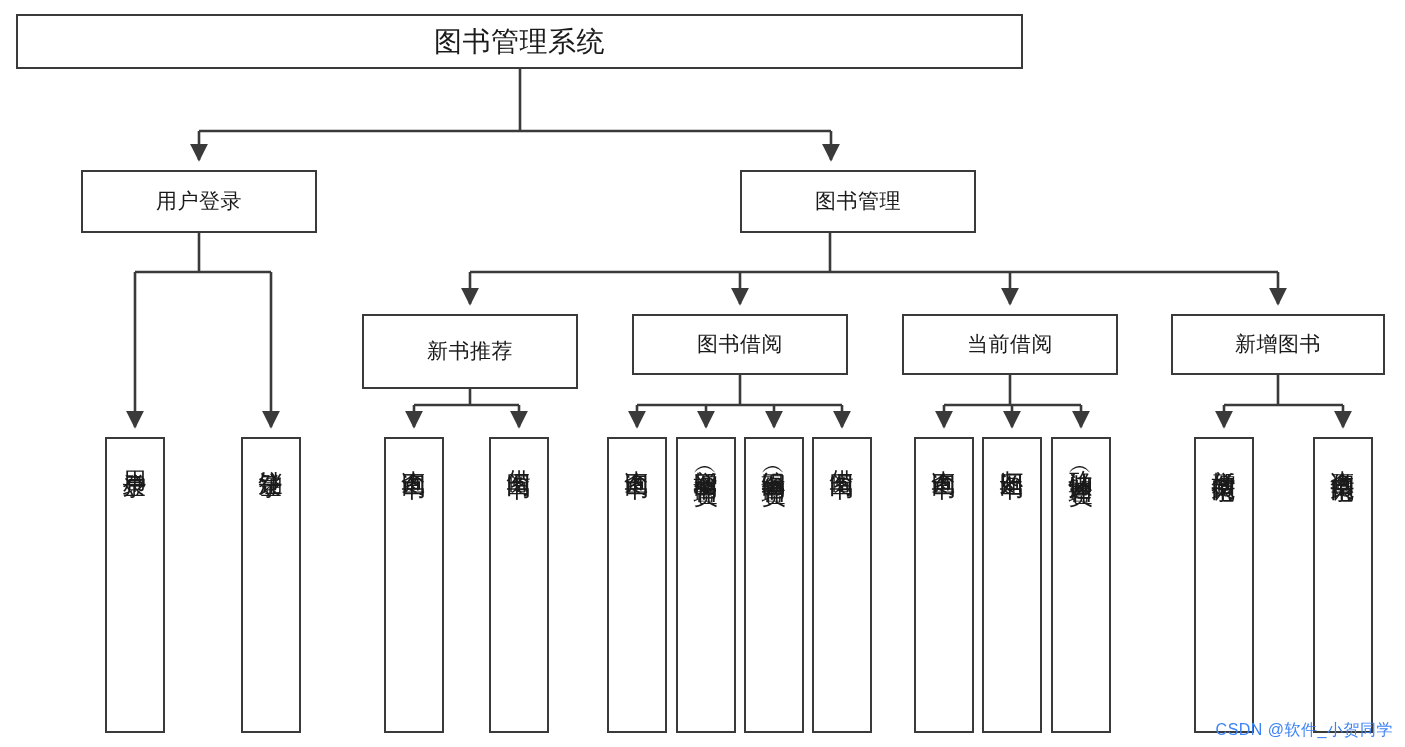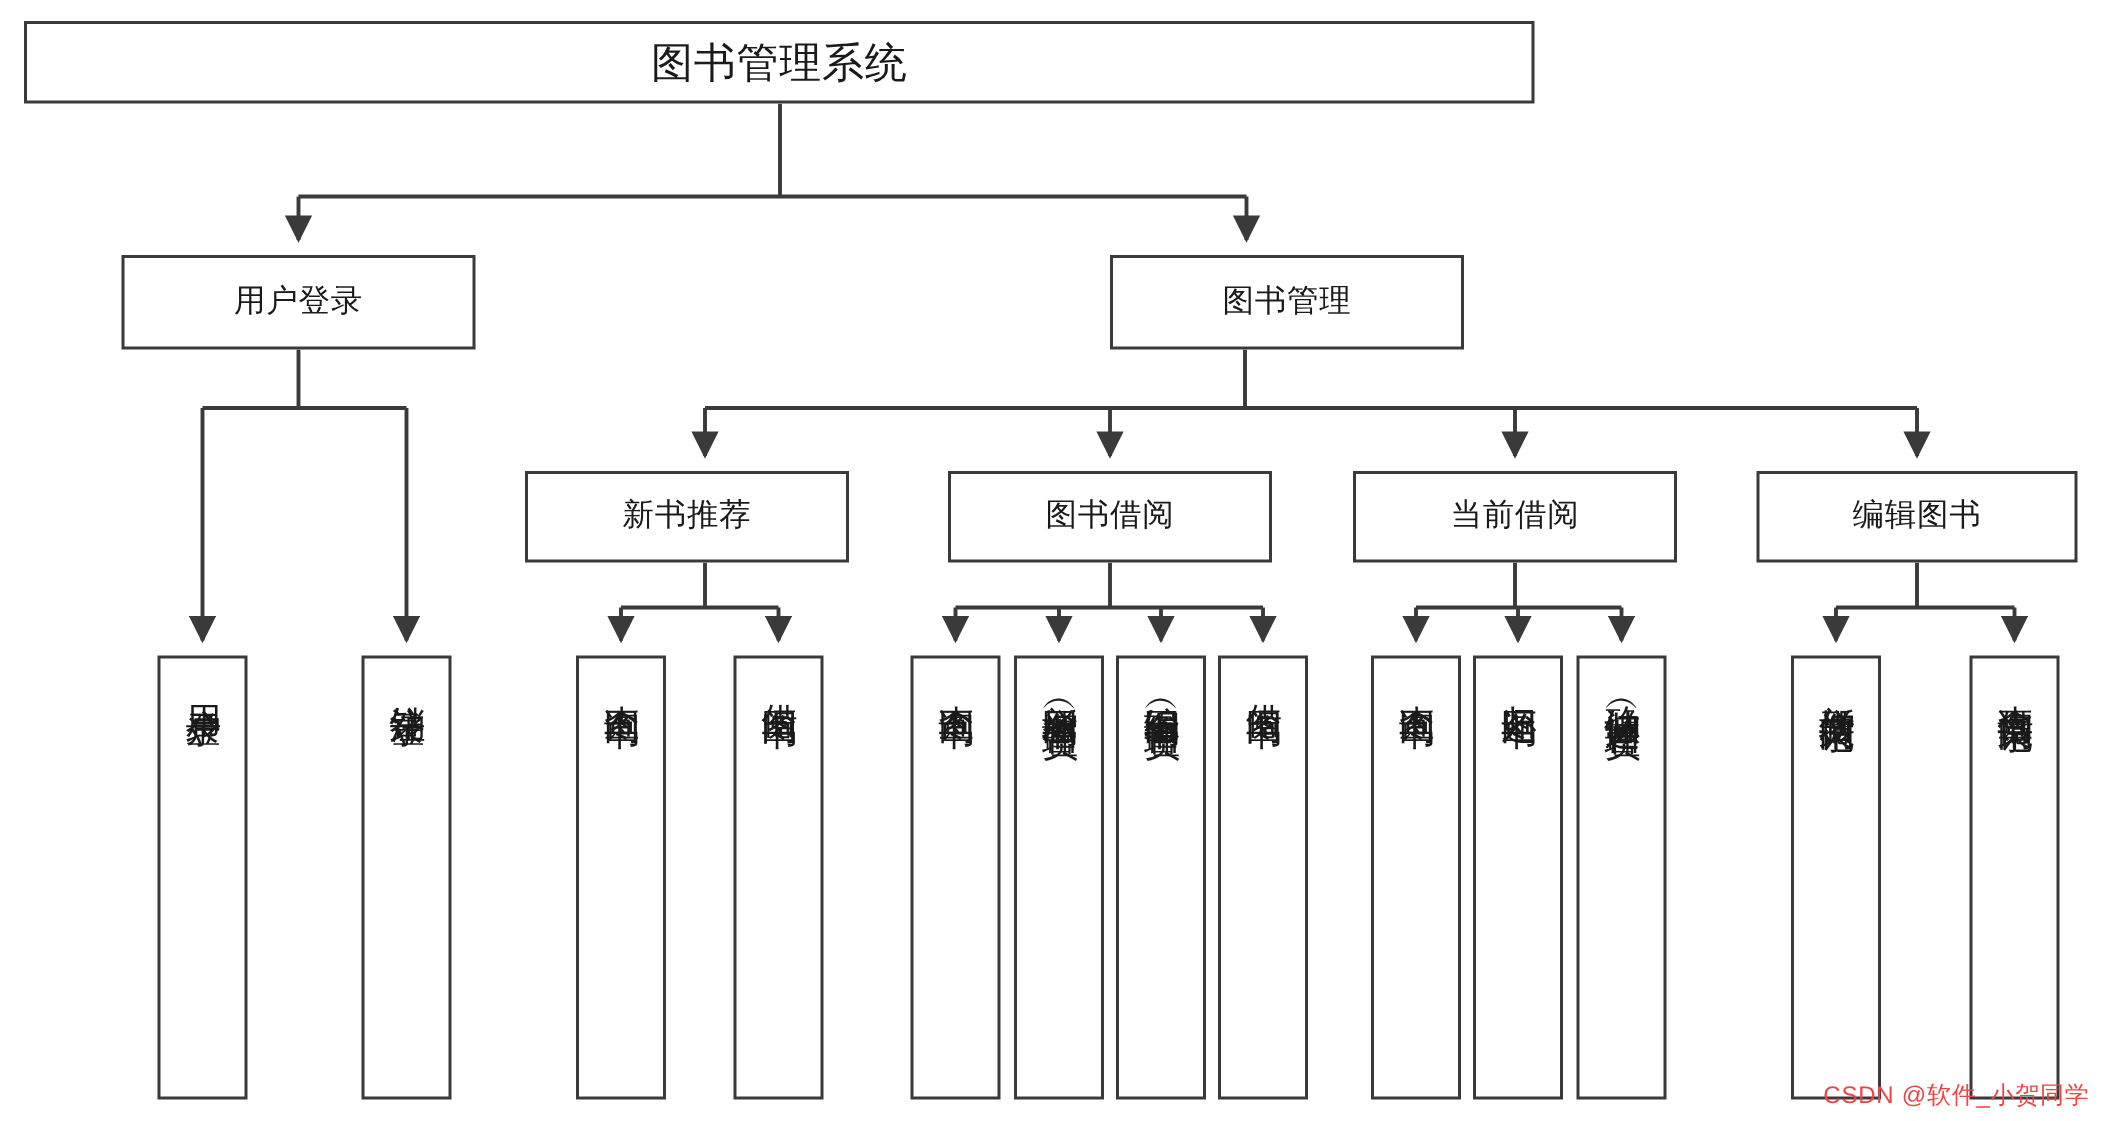--- a/index.html
+++ b/index.html
@@ -59,21 +59,21 @@
     font-size: 24px;
     line-height: 1.05;
     letter-spacing: 2px;
     white-space: nowrap;
   }
   #watermark {
     position: absolute;
     right: 12px;
     bottom: 6px;
     font-size: 16px;
-    color: #ef4444;
+    color: #3b82f6;
     letter-spacing: 0.5px;
     z-index: 5;
     white-space: nowrap;
     font-family: "Liberation Sans", "DejaVu Sans", sans-serif;
   }
 </style>
 </head>
 <body>
 
 <div id="canvas">
@@ -132,31 +132,31 @@
     <span class="lbl">图书管理系统</span>
   </div>
 
   <div class="node horiz" style="left:81px; top:170px; width:236px; height:63px;">
     <span class="lbl">用户登录</span>
   </div>
   <div class="node horiz" style="left:712px; top:170px; width:236px; height:63px;margin-left:28px;">
     <span class="lbl">图书管理</span>
   </div>
 
-  <div class="node horiz" style="left:350px; top:314px; width:216px; height:61px;align-items:center;">
+  <div class="node horiz" style="left:362px; top:314px; width:216px; height:75px;align-items:center;">
     <span class="lbl">新书推荐</span>
   </div>
   <div class="node horiz" style="left:902px; top:314px; width:216px; height:61px;">
     <span class="lbl">当前借阅</span>
   </div>
   <div class="node horiz" style="left:632px; top:314px; width:216px; height:61px;">
     <span class="lbl">图书借阅</span>
   </div>
   <div class="node horiz" style="left:1171px; top:314px; width:214px; height:61px;">
-    <span class="lbl">编辑图书</span>
+    <span class="lbl">新增图书</span>
   </div>
 
   <div class="node vert" style="left:105px; top:437px; width:60px; height:296px;">
     <span class="lbl">用户登录</span>
   </div>
   <div class="node vert" style="left:241px; top:437px; width:60px; height:296px;">
     <span class="lbl">注销登录</span>
   </div>
 
   <div class="node vert" style="left:384px; top:437px; width:60px; height:296px;">

